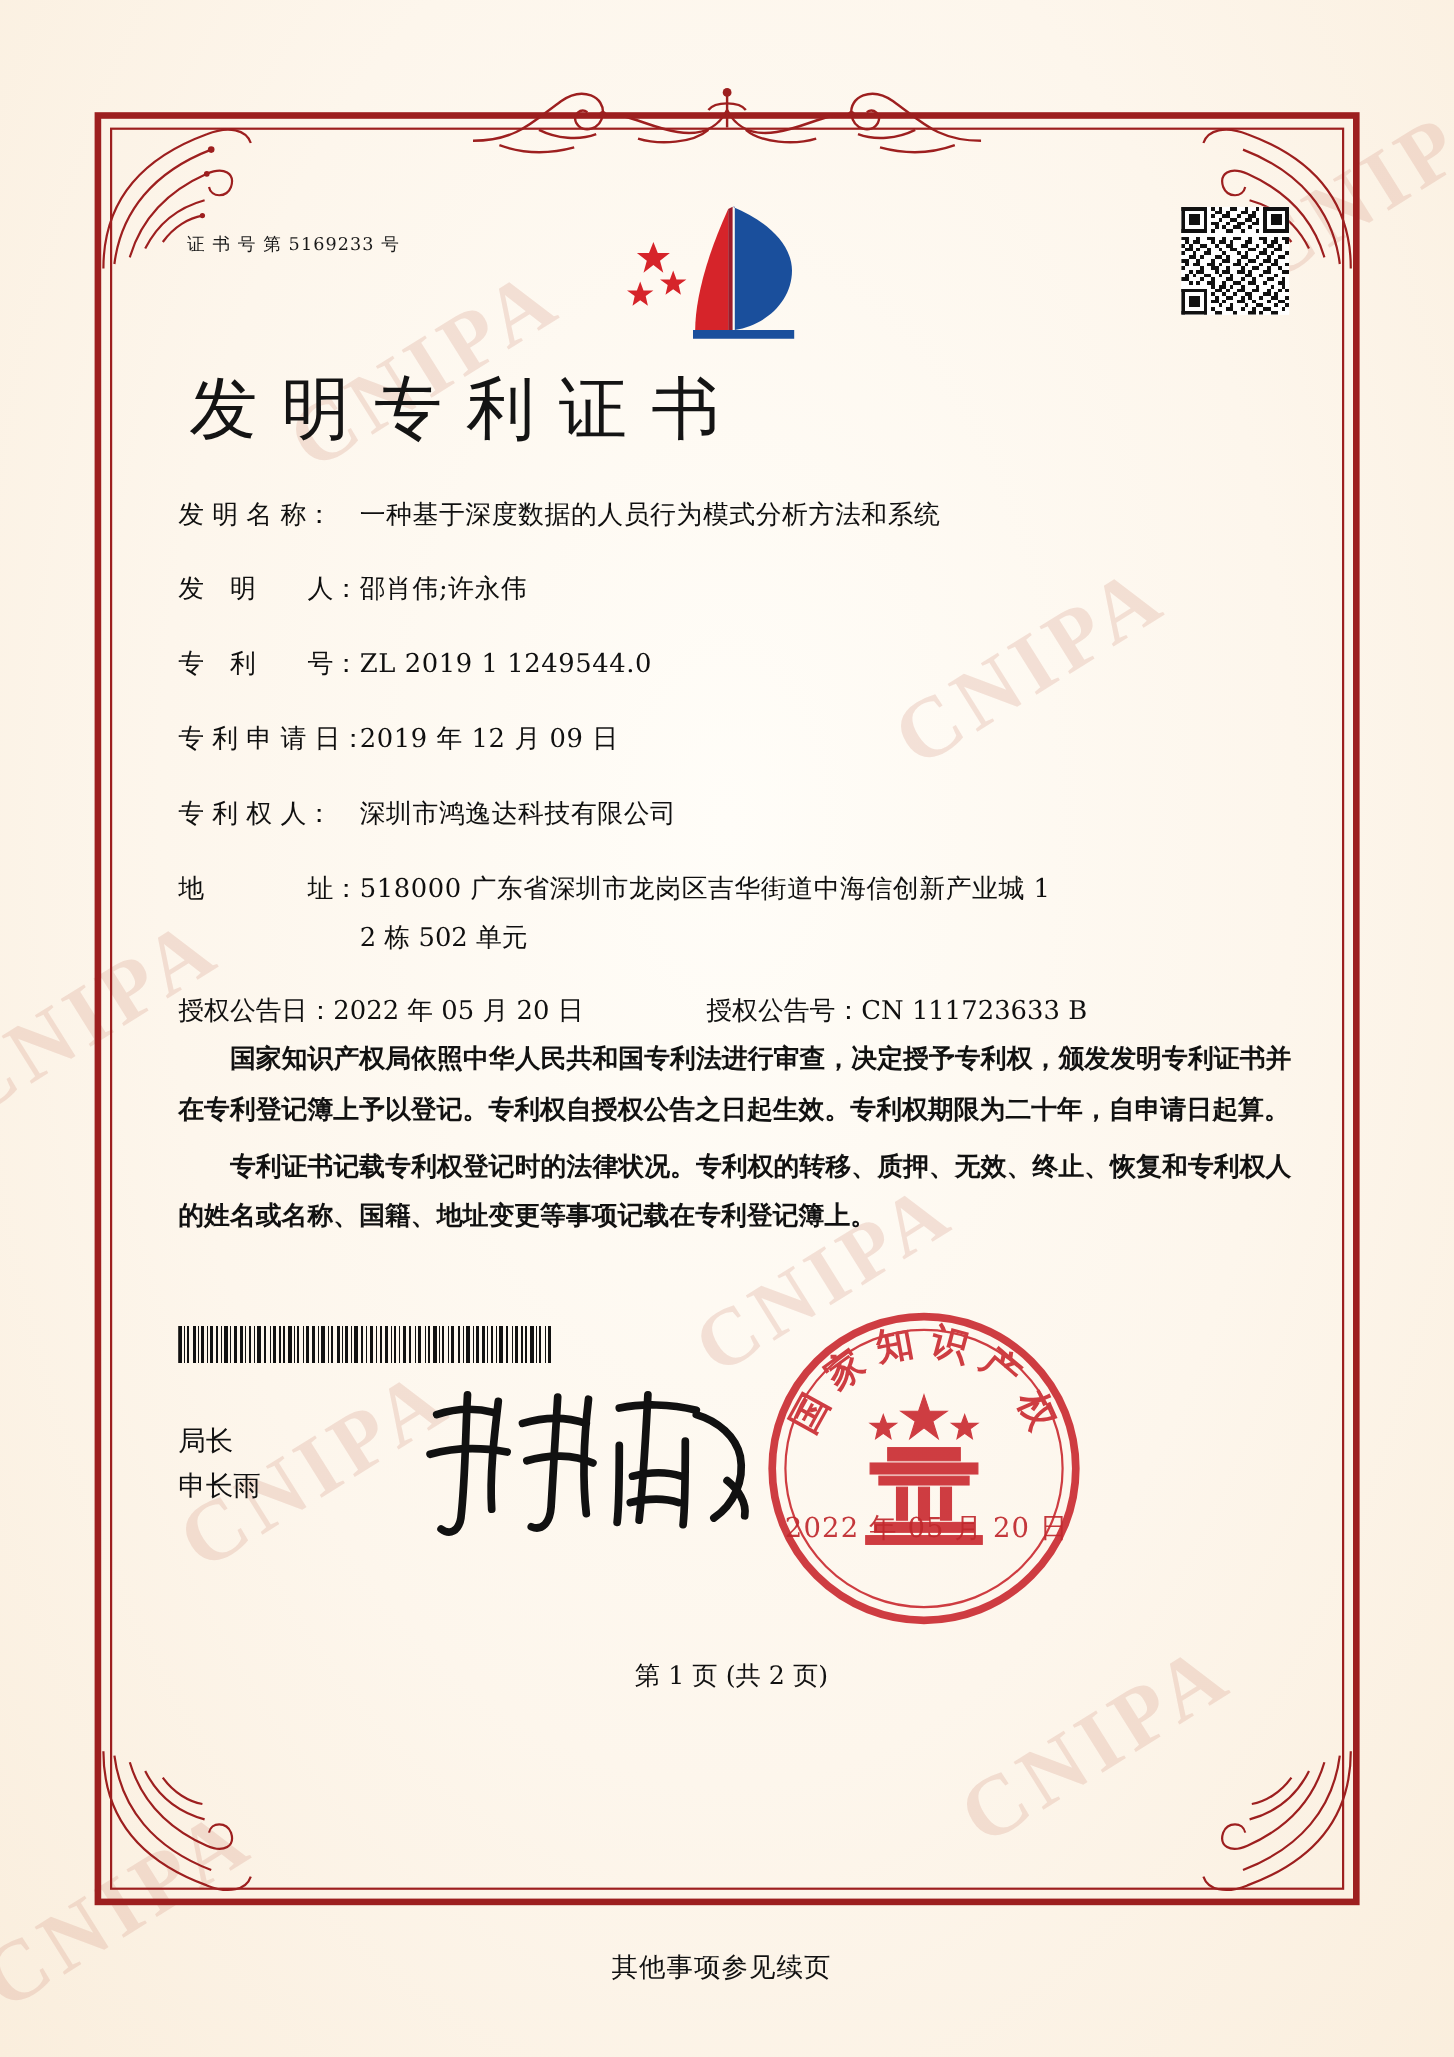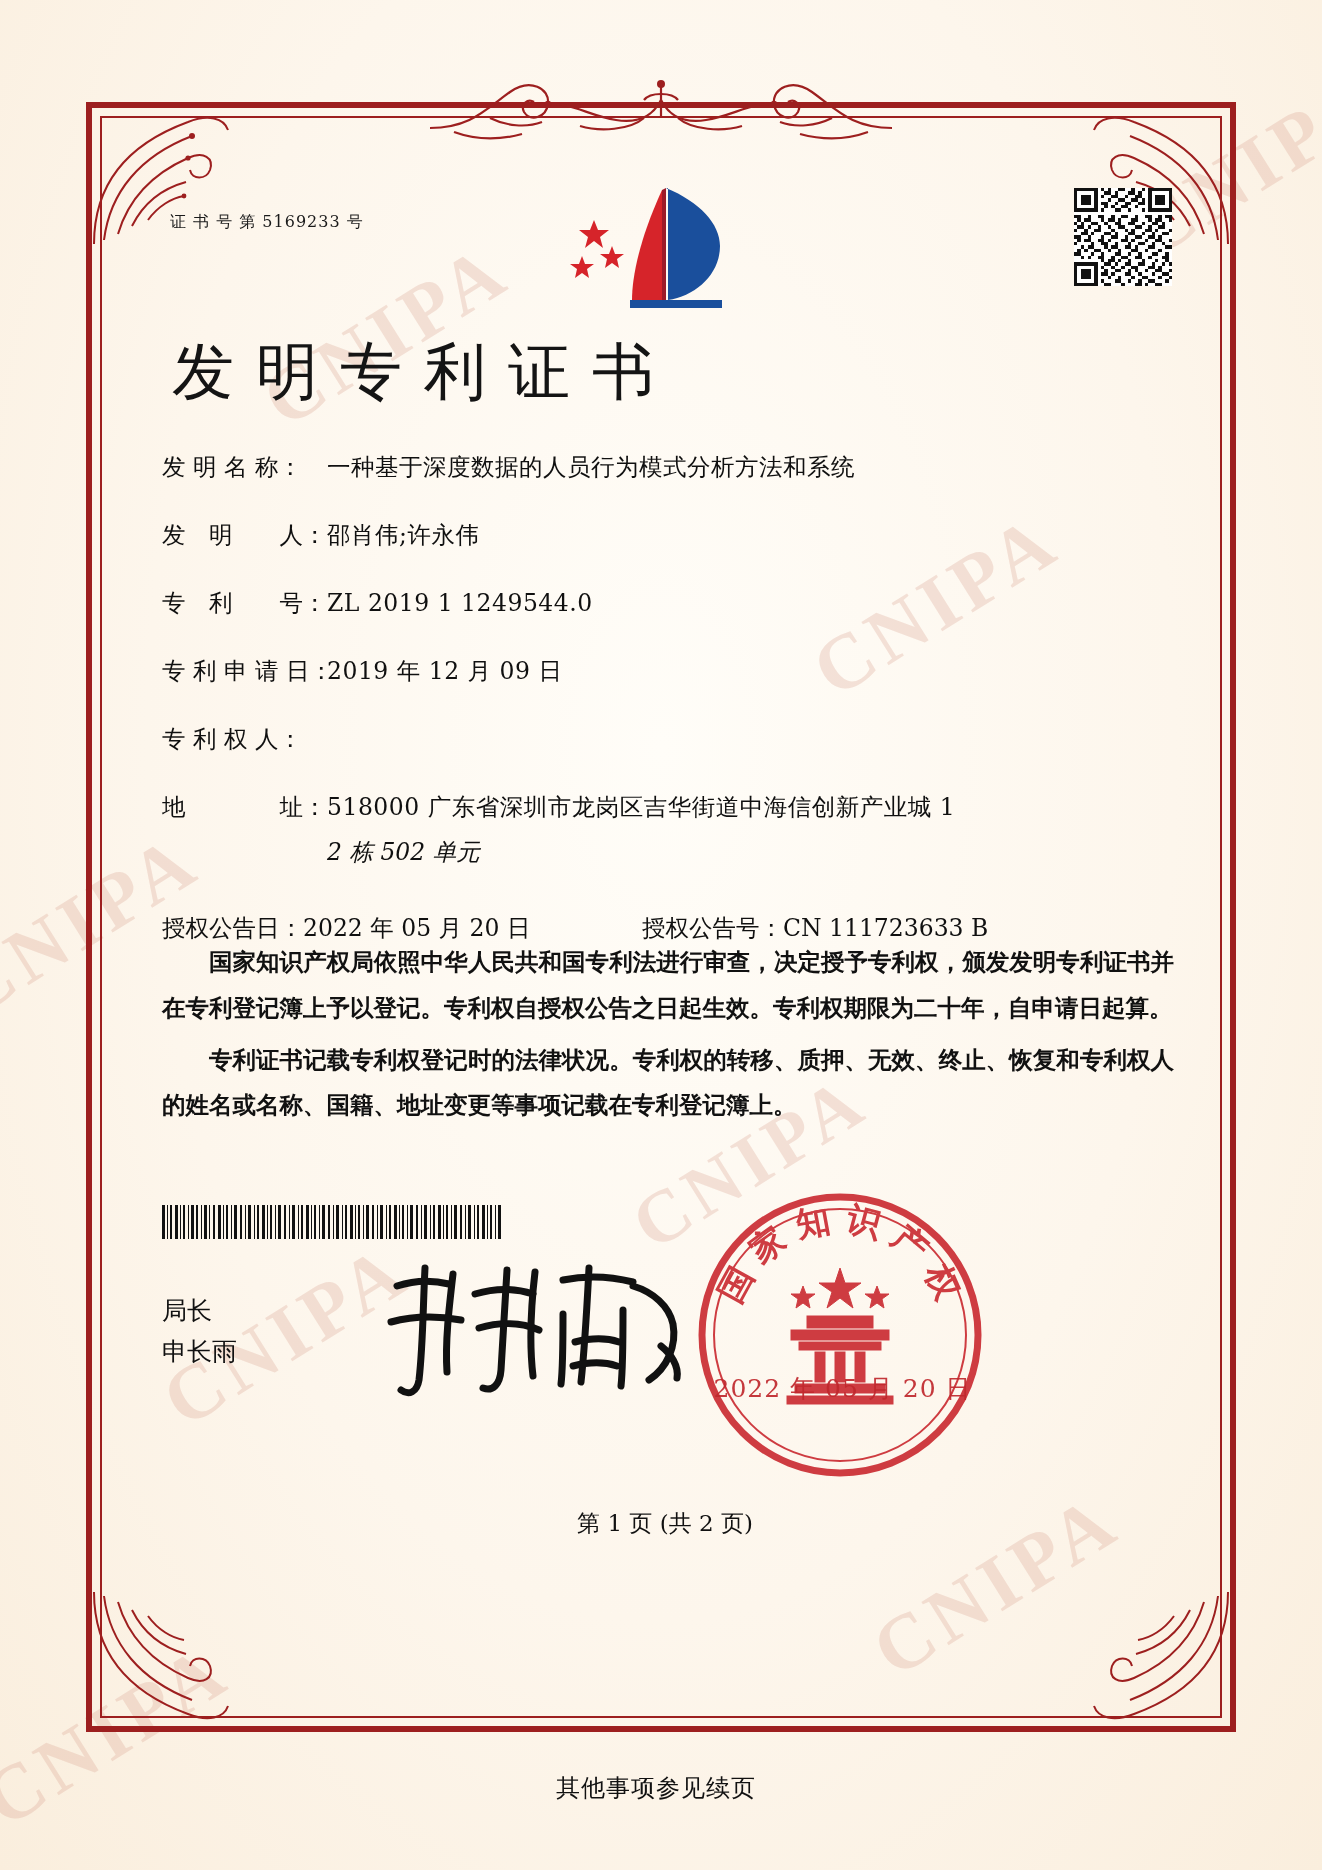--- a/index.html
+++ b/index.html
@@ -129,23 +129,22 @@
     white-space: nowrap;
     letter-spacing: 0px;
   }
   .row .val {
     flex: 1;
     letter-spacing: 0.5px;
   }
   .addr-second {
     margin-left: 165px;
     margin-top: -22px;
-    margin-bottom: 44px;
+    margin-bottom: 34px;
     font-size: 23.5px;
-    font-style: italic;
   }
   .pub-row {
     display: flex;
     margin-bottom: 26px;
   }
   .pub-row .c1 { width: 480px; white-space: nowrap; }
   .pub-row .c2 { white-space: nowrap; }
 
   
   .para {
@@ -542,20 +541,21 @@
       <div class="row">
         <div class="lbl">专　利　　号：</div>
         <div class="val">ZL 2019 1 1249544.0</div>
       </div>
       <div class="row">
         <div class="lbl">专 利 申 请 日：</div>
         <div class="val">2019 年 12 月 09 日</div>
       </div>
       <div class="row">
         <div class="lbl">专 利 权 人：</div>
+        <div class="val">深圳市鸿逸达科技有限公司</div>
       </div>
       <div class="row">
         <div class="lbl">地　　　　址：</div>
         <div class="val">518000 广东省深圳市龙岗区吉华街道中海信创新产业城 1</div>
       </div>
       <div class="addr-second">2 栋 502 单元</div>
 
       <div class="pub-row">
         <div class="c1">
           <span>授权公告日：</span><span>2022 年 05 月 20 日</span>

